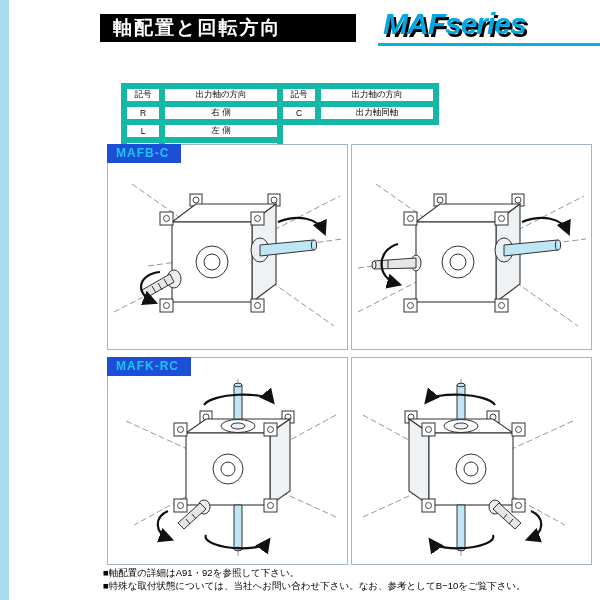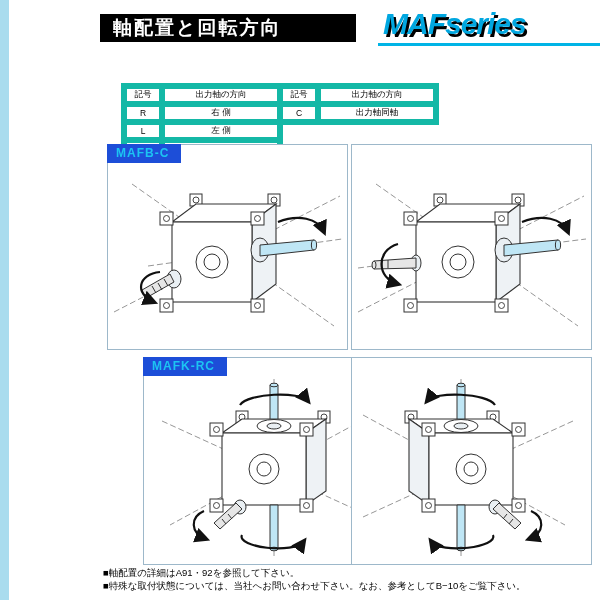--- a/index.html
+++ b/index.html
@@ -206,21 +206,21 @@
         <polygon class="gshaft" points="64,96 22,99 22,107 64,106"></polygon>
         <ellipse class="gshaft" cx="22" cy="103" rx="2" ry="4"></ellipse>
         <line class="oline" x1="30" y1="99" x2="30" y2="107"></line>
         <line class="oline" x1="36" y1="98" x2="36" y2="106"></line>
       </g>
       <path class="arrow" d="M 170,60 C 190,52 210,56 216,70" marker-end="url(#ahw)"></path>
       <path class="arrow" d="M 46,82 C 24,88 24,116 46,122" marker-end="url(#ahw)"></path>
     </svg>
   </div>
 
-  <div class="panel" style="left:107px; top:357px; width:241px; height:208px;margin-left:36px;">
+  <div class="panel" style="left:107px; top:357px; width:241px; height:208px;">
     <div class="panel-label">MAFK-RC</div>
     <svg class="draw" width="239" height="188" viewBox="0 0 239 188">
       <defs>
         <marker id="ahr" markerWidth="7" markerHeight="7" refX="5" refY="3.5" orient="auto">
             <path d="M0,0 L7,3.5 L0,7 Z" fill="#111"></path>
           </marker>
       </defs>
       <g>
         <line class="dash" x1="130" y1="4" x2="130" y2="184"></line>
         <line class="dash" x1="18" y1="46" x2="228" y2="142"></line>

